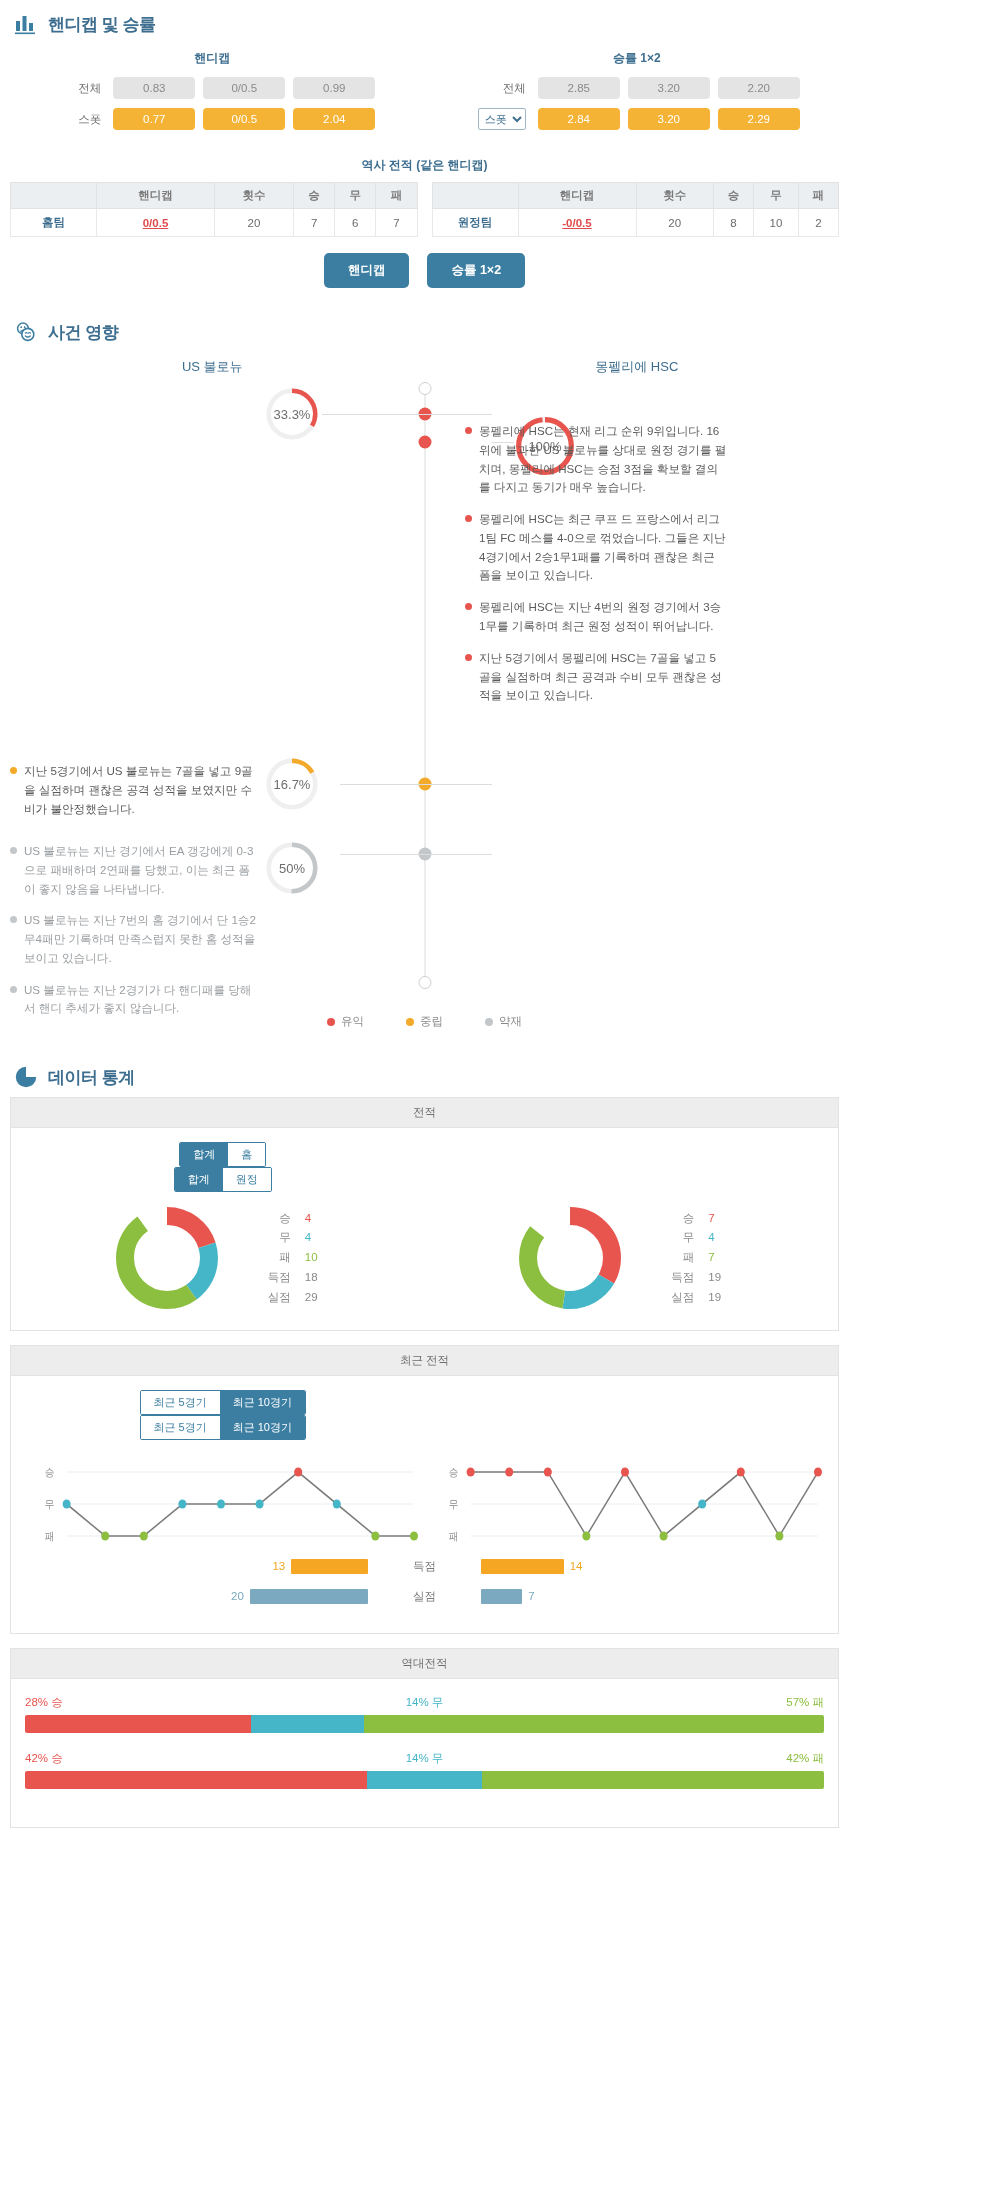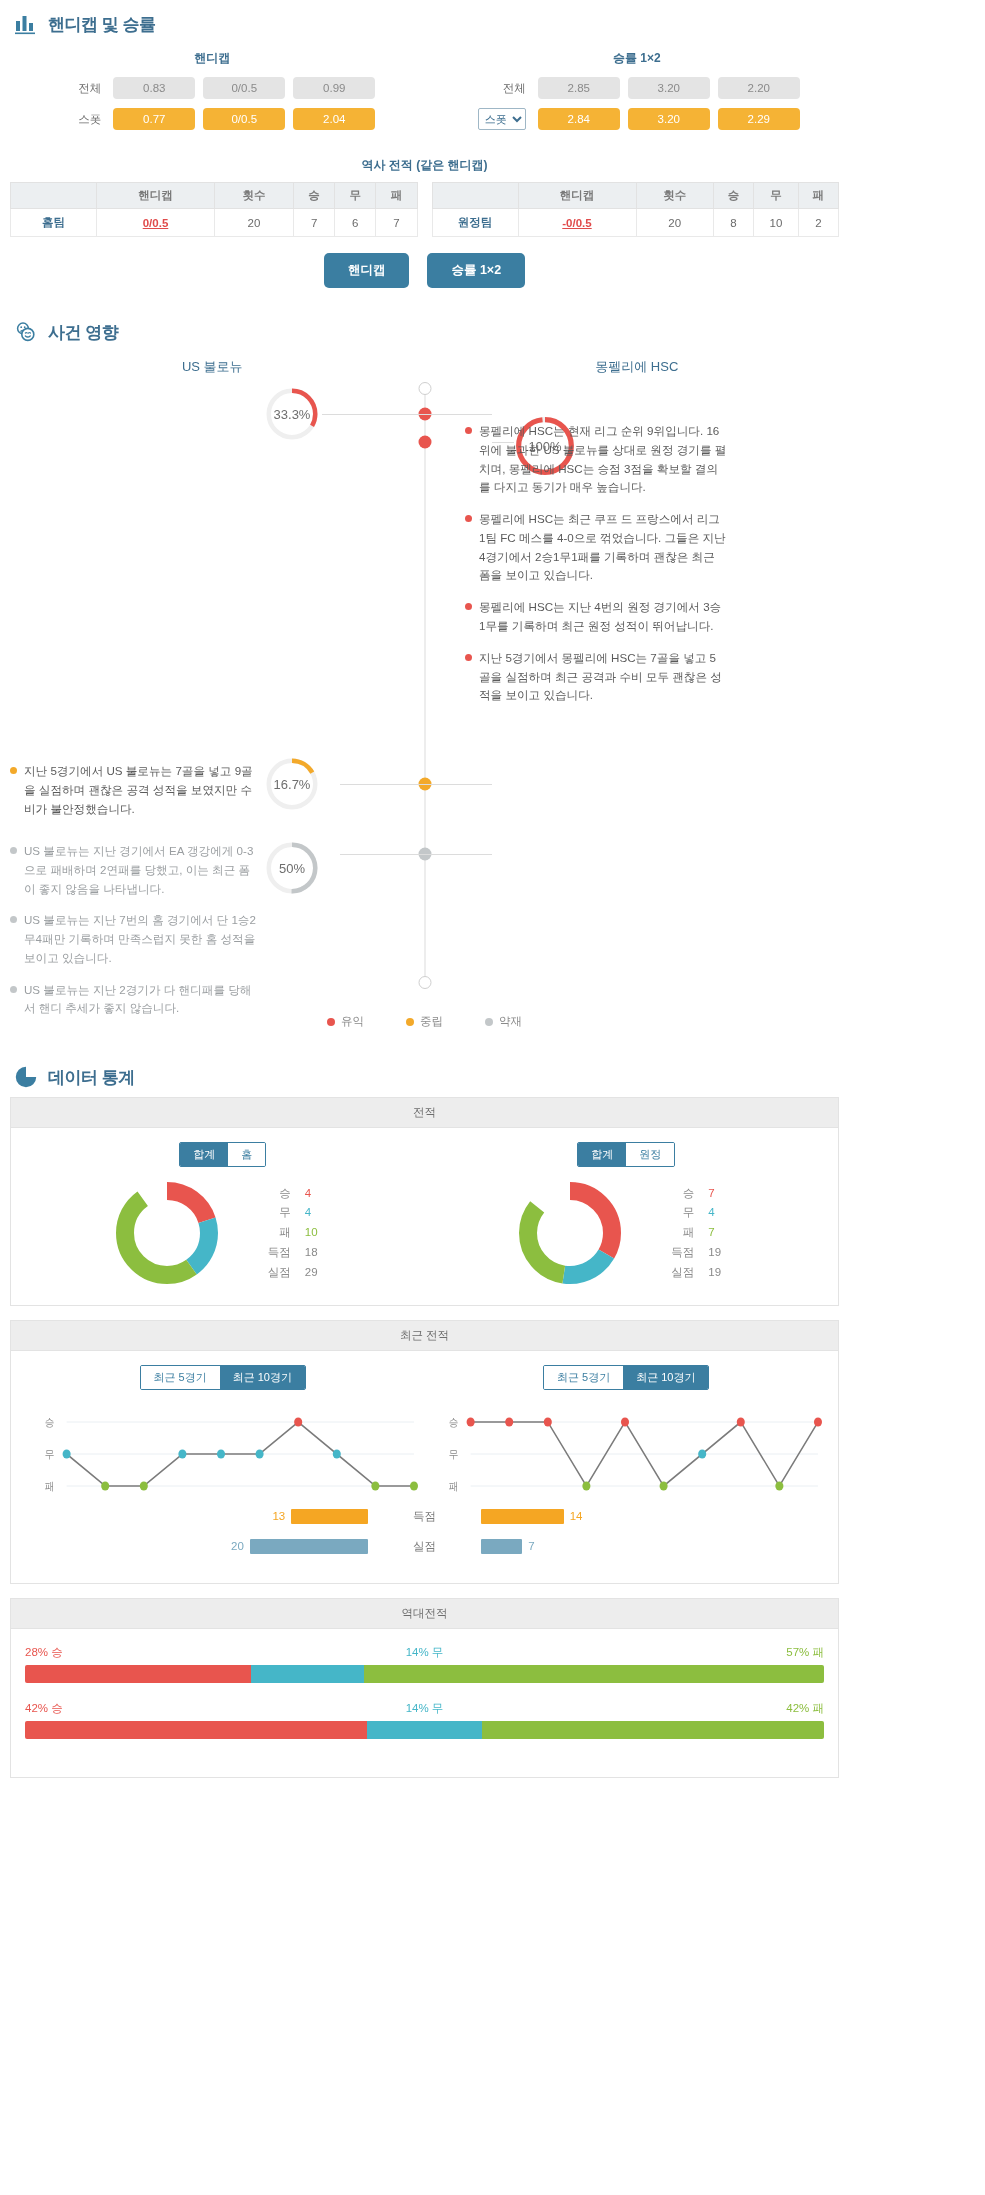--- a/index.html
+++ b/index.html
@@ -77,21 +77,21 @@
   .legend span.d { display:inline-block; width:8px; height:8px; border-radius:50%; margin-right:6px; vertical-align:middle; }
 
   
   .card { border:1px solid #e3e3e3; margin:0 10px 14px 10px; background:#fff; }
   .card-head { background:#ededed; text-align:center; font-size:11.5px; color:#6e6e6e; padding:7px 15px; border-bottom:1px solid #e3e3e3; }
   .card-body { padding:14px 10px 18px 10px; }
 
   .toggle { display:inline-flex; border:1px solid #3b7ea1; border-radius:2px; overflow:hidden; }
   .toggle div { font-size:11px; padding:4px 13px; cursor:pointer; color:#3b7ea1; background:#fff; }
   .toggle div.on { background:#3b7ea1; color:#fff; }
-  .tog-line { display:flex; }
+  .tog-line { display:flex;flex-direction:column; }
   .tog-line > div { width:50%; display:flex; justify-content:center; }
 
   .donut-line { display:flex; align-items:center; margin-top:12px; }
   .donut-cell { width:50%; display:flex; align-items:center; justify-content:center; gap:38px; }
   .dstats { font-size:11.5px; }
   .dstats .r { display:flex; justify-content:flex-end; gap:14px; line-height:1.72; }
   .dstats .k { color:#8a8a8a; width:32px; text-align:right; }
   .dstats .v { width:28px; text-align:left; }
   .v.win { color:#e8554e; } .v.draw { color:#45b6c8; } .v.loss { color:#8cbe3f; }
   .v.gf { color:#8a8a8a; } .v.ga { color:#8a8a8a; }

